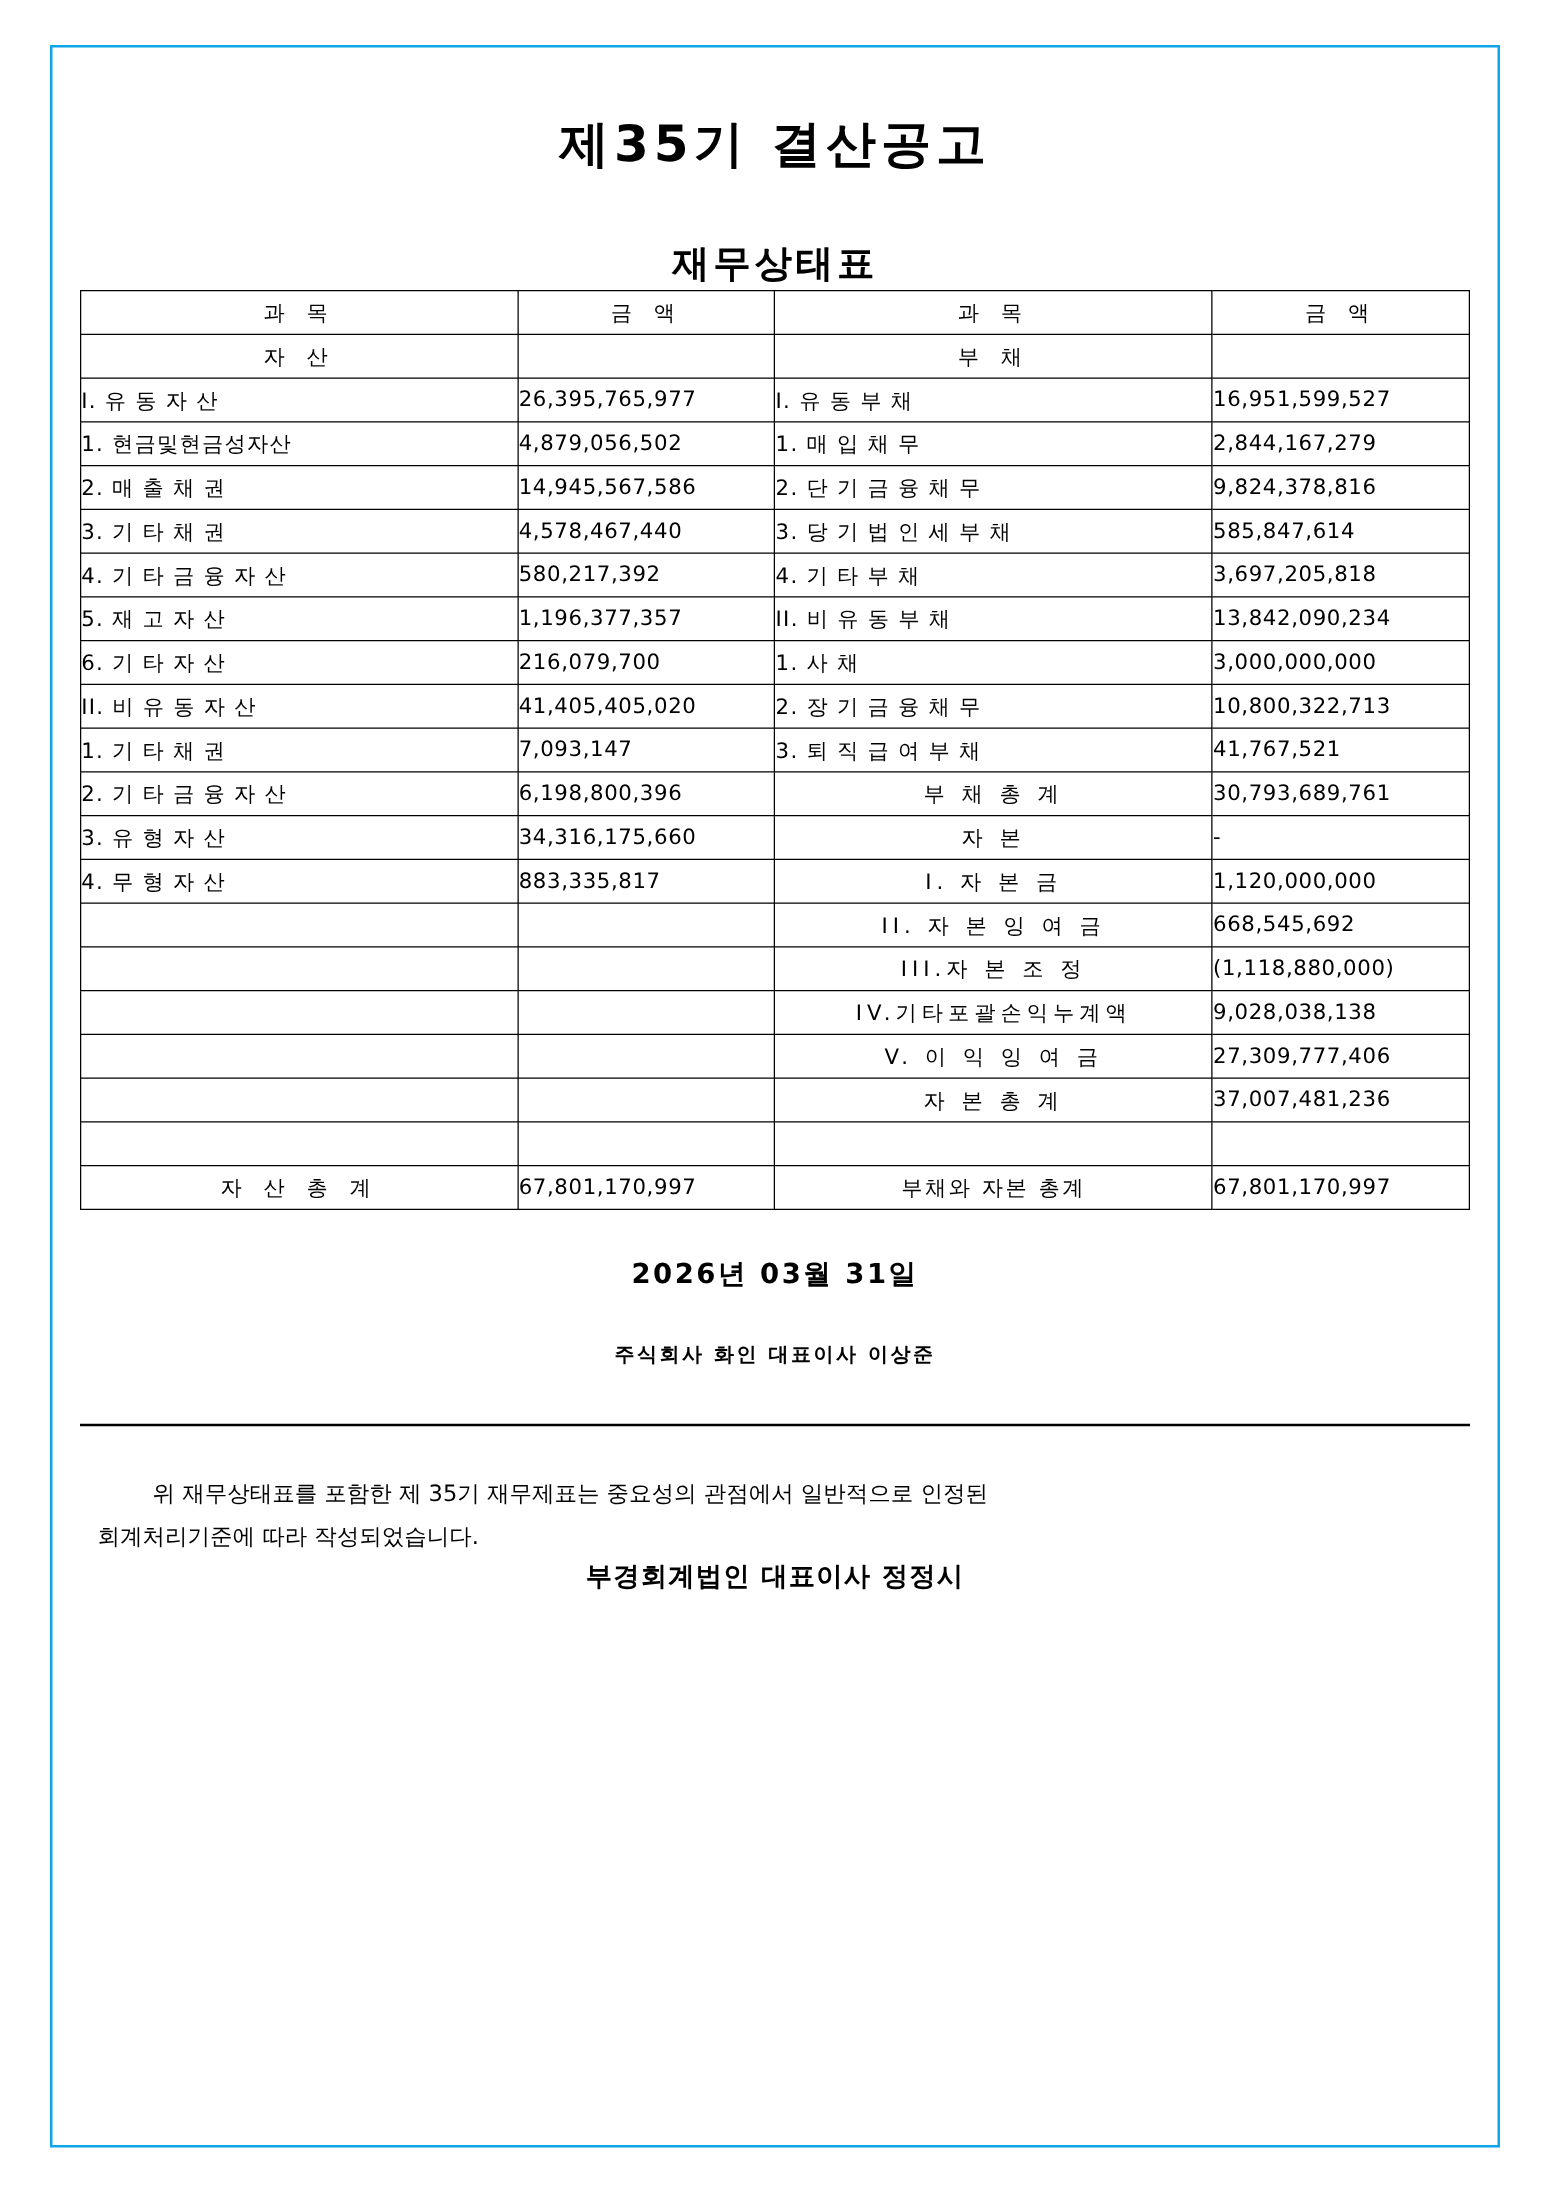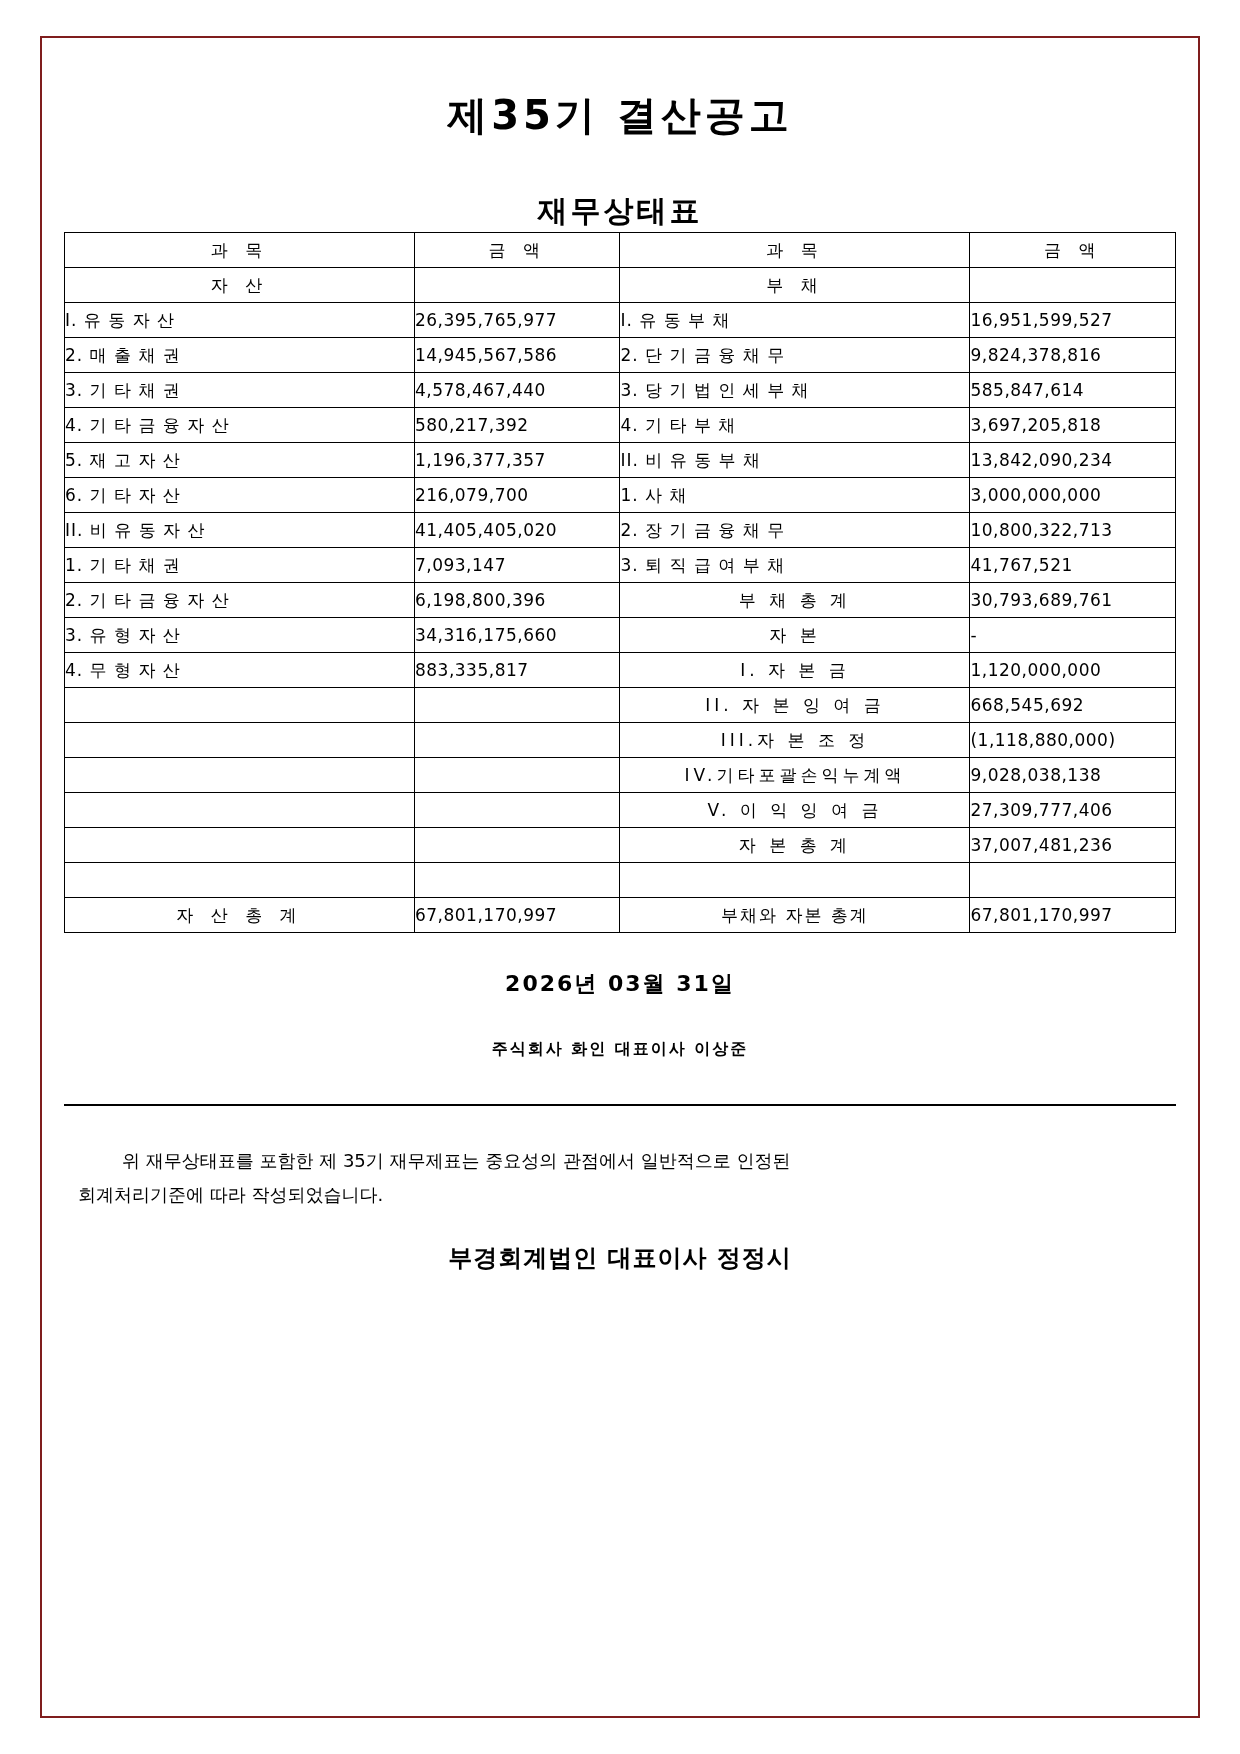--- a/index.html
+++ b/index.html
@@ -17,21 +17,21 @@
     position: relative;
     width: 1240px;
     height: 1754px;
     box-sizing: border-box;
     padding: 36px 40px;
   }
   .outer-frame {
     box-sizing: border-box;
     width: 100%;
     height: 100%;
-    border: 2px solid #7f1d1d;
+    border: 2px solid #0ea5e9;
     padding: 22px 22px 0 22px;
     display: flex;
     flex-direction: column;
   }
   .doc-title {
     text-align: center;
     font-size: 40px;
     font-weight: bold;
     letter-spacing: 4px;
     margin-top: 28px;
@@ -108,23 +108,22 @@
   }
   .note {
     font-size: 18px;
     line-height: 1.9;
     margin-top: 38px;
     padding: 0 14px;
   }
   .note .l1 { text-indent: 44px; }
   .auditor-line {
     text-align: center;
-    font-size: 24px;
-    font-weight: bold;
-    margin-top: 30px;
+    font-size: 21px;
+    font-weight: bold;
     letter-spacing: 1px;
   }
   .spacer-flex { flex: 1 1 auto; }
 </style>
 </head>
 <body>
 
 <div class="page">
   <div class="outer-frame">
 
@@ -154,20 +153,26 @@
             <td class="center">부        채</td>
             <td></td>
           </tr>
           <tr>
             <td class="cell-acct bold">I. 유 동 자 산</td>
             <td class="cell-amt bold">26,395,765,977</td>
             <td class="cell-acct bold">I. 유 동 부 채</td>
             <td class="cell-amt bold">16,951,599,527</td>
           </tr>
           <tr>
+            <td class="cell-acct"> 1. 현금및현금성자산</td>
+            <td class="cell-amt">4,879,056,502</td>
+            <td class="cell-acct"> 1.  매   입   채   무</td>
+            <td class="cell-amt">2,844,167,279</td>
+          </tr>
+          <tr>
             <td class="cell-acct"> 2.  매   출   채   권</td>
             <td class="cell-amt">14,945,567,586</td>
             <td class="cell-acct"> 2. 단 기 금 융 채 무</td>
             <td class="cell-amt">9,824,378,816</td>
           </tr>
           <tr>
             <td class="cell-acct"> 3.  기   타   채   권</td>
             <td class="cell-amt">4,578,467,440</td>
             <td class="cell-acct"> 3. 당 기 법 인 세 부 채</td>
             <td class="cell-amt">585,847,614</td>

